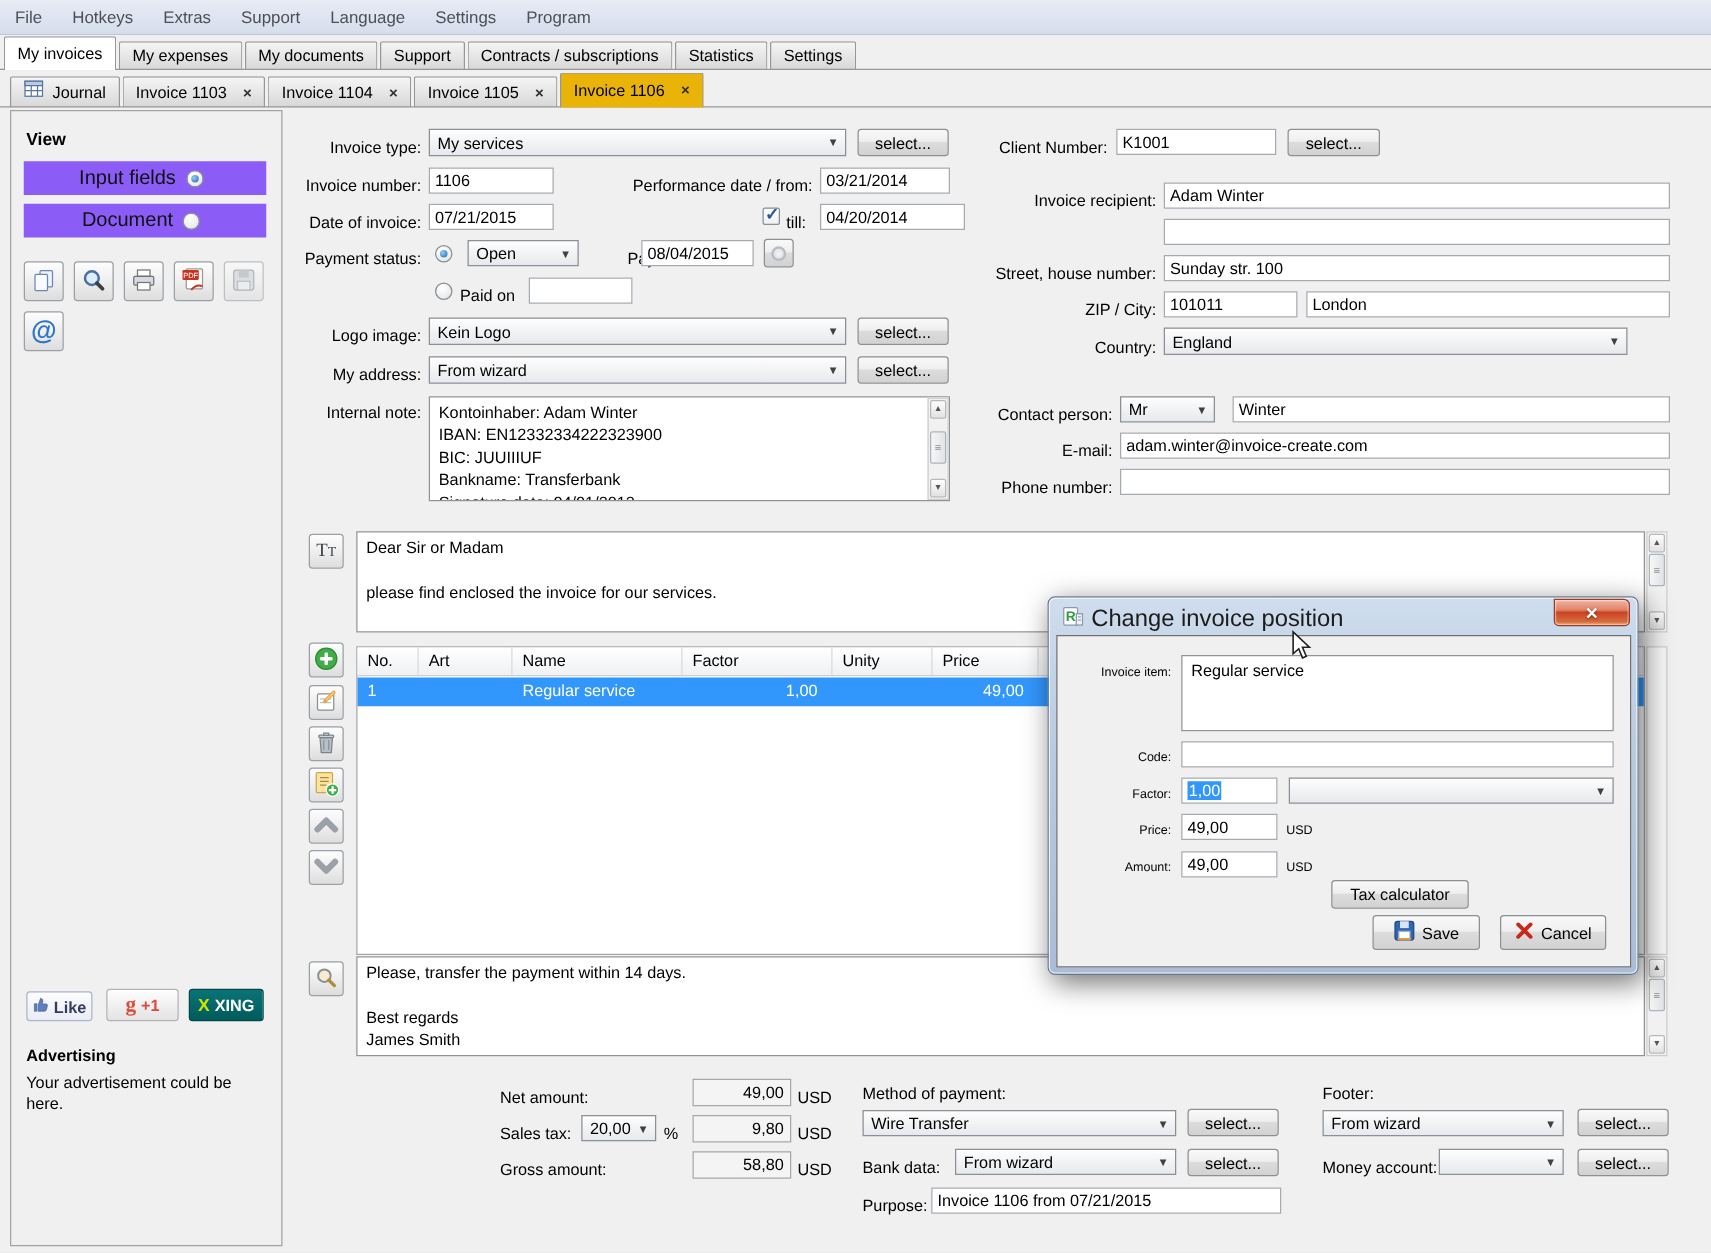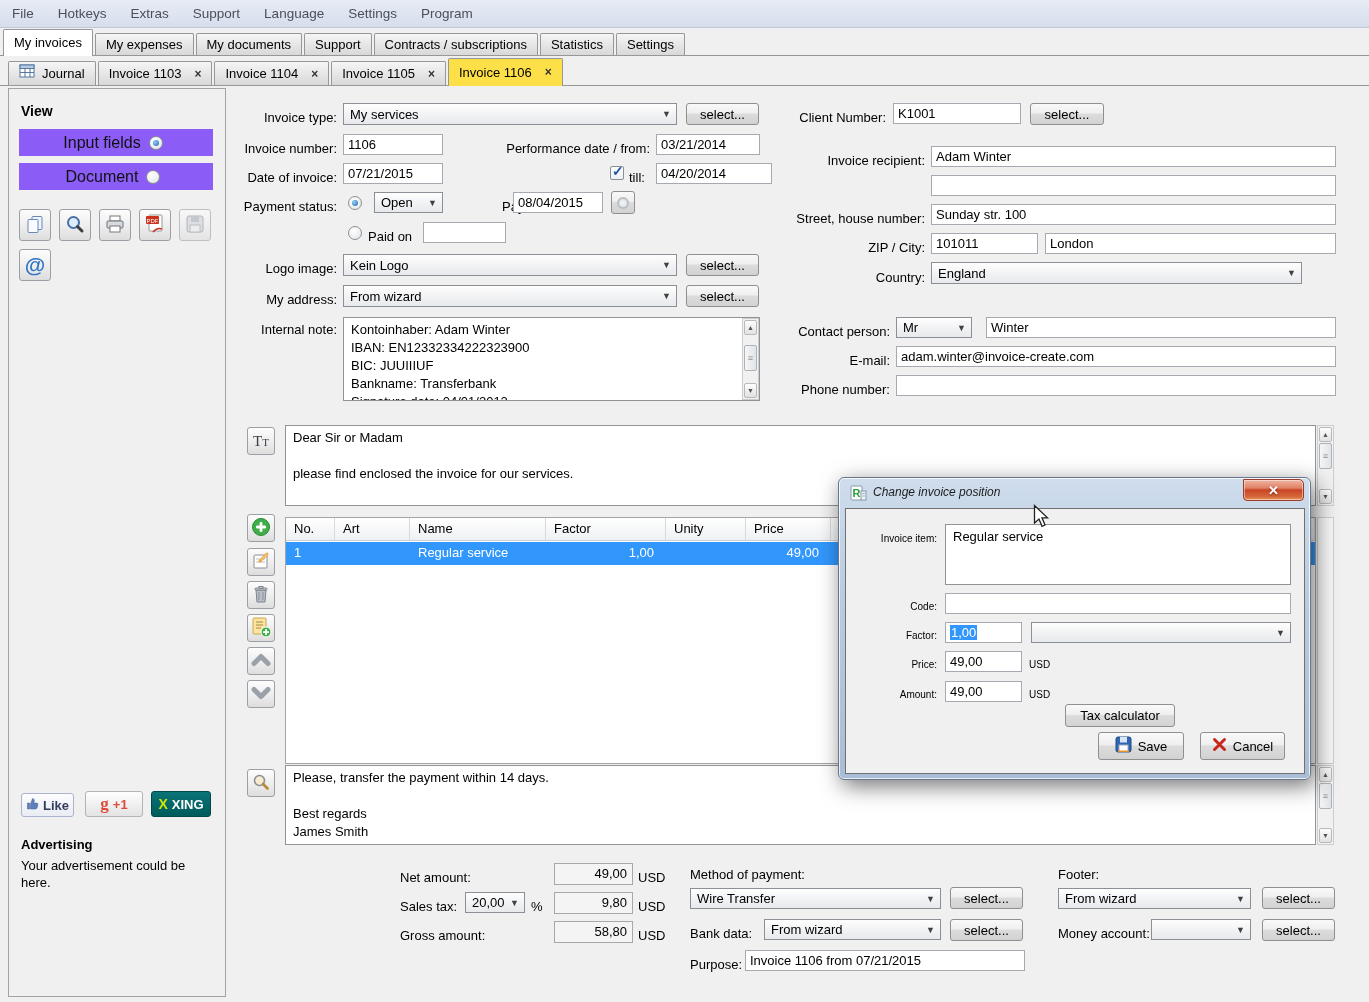--- a/index.html
+++ b/index.html
@@ -11,21 +11,21 @@
 .menu-item{padding:0 12px;line-height:28px;color:#4b5058;font-size:13.5px;cursor:default;}
 
 .tabstrip{position:absolute;display:flex;align-items:flex-end;}
 .tab{border:1px solid #979797;border-bottom:none;background:linear-gradient(#f5f5f5,#e3e3e3 60%,#d7d7d7);height:23px;line-height:22px;padding:0 10px;margin-right:2px;font-size:13px;white-space:nowrap;border-radius:2px 2px 0 0;}
 .tab.active{background:#fff;height:27px;line-height:26px;z-index:3;}
 #maintabs{left:3px;top:29px;height:27px;right:0;border-bottom:0;}
 #maintabline{position:absolute;left:0;top:55px;width:1369px;height:1px;background:#979797;}
 #subtabs{left:8px;top:58px;height:28px;right:0;}
 #subtabline{position:absolute;left:0;top:85px;width:1369px;height:1px;background:#979797;}
 .subtab{height:25px;line-height:24px;display:flex;align-items:center;gap:7px;}
-.subtab.active{background:#fde047;height:28px;line-height:27px;z-index:3;}
+.subtab.active{background:#eab308;height:28px;line-height:27px;z-index:3;}
 .closex{font-weight:bold;font-size:12px;color:#333;margin-left:6px;}
 
 #sidebar{position:absolute;left:8px;top:88px;width:218px;height:909px;border:1px solid #a3a3a3;background:#f0f0f0;}
 .side-strip{position:absolute;left:10px;width:194px;height:27px;background:#8b5cf6;display:flex;align-items:center;justify-content:center;}
 .side-strip .optlabel{font-size:16px;margin-right:8px;color:#111;}
 
 .lbl{position:absolute;height:21px;line-height:21px;white-space:nowrap;font-size:13px;color:#000;}
 .r{text-align:right;}
 .inp{position:absolute;height:21px;border:1px solid #a5aab1;background:#fff;font-family:"Liberation Sans",sans-serif;font-size:13px;padding:0 4px;color:#000;}
 .combo{position:absolute;height:22px;border:1px solid #8b9097;background:linear-gradient(#fefefe,#f1f2f4 55%,#e7e9ec);display:flex;align-items:center;padding:0 20px 0 6px;white-space:nowrap;overflow:hidden;}
@@ -197,21 +197,21 @@
   <div class="lbl r" style="left:190px;top:167px;width:147px;">Date of invoice:</div>
   <input class="inp" style="left: 343px; top: 163px; width: 100px;" value="07/21/2015">
   <div class="checkbox" style="left:610px;top:166px;">
       <span class="tick">✓</span>
     </div>
   <div class="lbl" style="left:629px;top:167px;">till:</div>
   <input class="inp" style="left: 656px; top: 163px; width: 116px;" value="04/20/2014">
 
   <div class="lbl r" style="left:190px;top:196px;width:147px;">Payment status:</div>
   <div class="radio sel" style="left:348px;top:196px;"></div>
-  <div class="combo" style="left:374px;top:192px;width:69px;height:21px;">
+  <div class="combo" style="left:374px;top:192px;width:89px;height:21px;">
       <span>Open</span>
       <span class="arr">▼</span>
     </div>
   <div class="lbl" style="left:470px;top:196px;margin-left:32px;">Pay till</div>
   <input class="inp" style="left: 513px; top: 192px; width: 90px;" value="08/04/2015">
   <div class="pbtn" style="left:611px;top:191px;width:24px;height:23px;">
       <span style="width:12px;height:12px;border:2px solid #b9bec4;border-radius:50%;background:radial-gradient(#f4f4f4,#dcdee1);"></span>
     </div>
 
   <div class="radio" style="left:348px;top:226px;"></div>
@@ -438,21 +438,21 @@
     </div>
 
   <div id="dialog">
     <span style="position:absolute;left:11px;top:7px;"><svg width="17" height="17">
           <rect x="1" y="1" width="11" height="14" rx="1" fill="#fff" stroke="#8a9aa8"></rect>
           <text x="6.5" y="12" font-size="11" font-weight="bold" fill="#2e9e3f" text-anchor="middle" font-family="Liberation Sans">R</text>
           <rect x="11" y="6" width="5" height="9" fill="#eef3f8" stroke="#8a9aa8"></rect>
           <line x1="12.2" y1="8.5" x2="14.8" y2="8.5" stroke="#9ab"></line>
           <line x1="12.2" y1="11" x2="14.8" y2="11" stroke="#9ab"></line>
         </svg></span>
-    <div style="position:absolute;left:34px;top:7px;font-size:12px;color:#1c1c1c;font-style:italic;">Change invoice position</div>
+    <div style="position:absolute;left:34px;top:7px;font-size:19px;color:#1c1c1c;">Change invoice position</div>
     <div id="dlg-close">
         <span>✕</span>
       </div>
     <div id="dlg-body"></div>
 
     <div class="dlg-lbl" style="left:20px;top:51px;width:78px;">Invoice item:</div>
     <div class="tarea" style="left:106px;top:46px;width:346px;height:61px;border-color:#8f9499;">Regular service</div>
 
     <div class="dlg-lbl" style="left:20px;top:119px;width:78px;">Code:</div>
 

